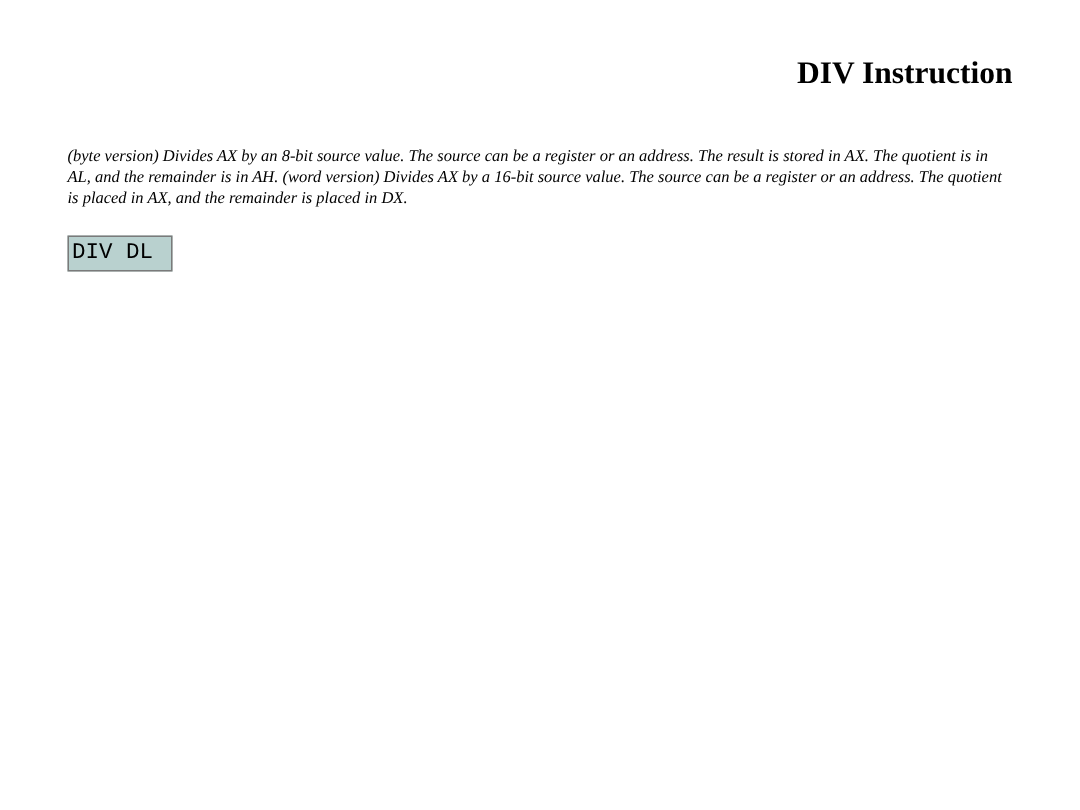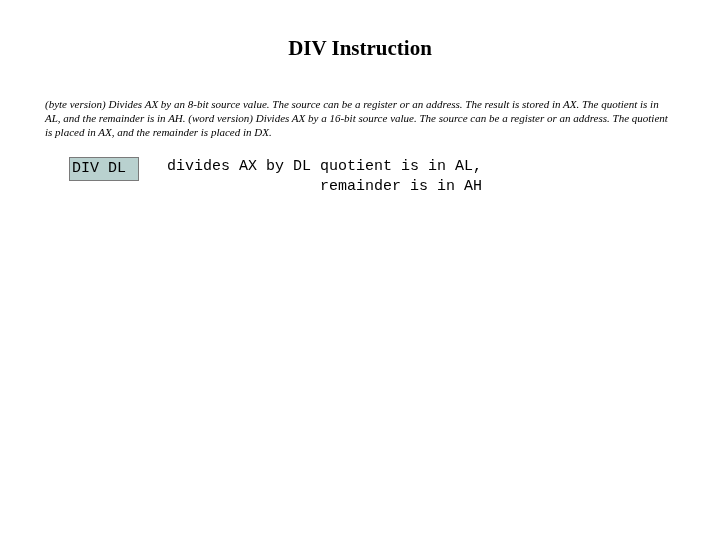--- a/index.html
+++ b/index.html
@@ -8,42 +8,41 @@
     width: 720px;
     height: 540px;
     background: #fff;
     font-family: "Times New Roman", Times, serif;
     color: #000;
   }
   .page {
     padding: 20px 45px 0 45px;
   }
   .title {
-    text-align: center;
+    text-align: right;
     font-weight: bold;
     font-size: 21px;
     margin-top: 16px;
     margin-bottom: 36px;
   }
   .description {
     font-size: 11px;
     line-height: 1.28;
     margin-bottom: 18px;
     font-style: italic;
   }
   .example-block {
     font-family: "Courier New", Courier, monospace;
     font-size: 15px;
     line-height: 1.35;
   }
   .example-row {
     display: flex;
     align-items: flex-start;
     margin-bottom: 0;
-    margin-left: 24px;
   }
   .cmd-cell {
     display: inline-block;
     background: #b9d1cf;
     border: 1px solid #7a7a7a;
     padding: 1px 4px 1px 2px;
     margin-right: 28px;
     white-space: pre;
     min-width: 62px;
   }
@@ -54,19 +53,17 @@
 </head>
 <body>
 
 <div class="page">
   <div class="title">DIV Instruction</div>
   <div class="description">(byte version) Divides AX by an 8-bit source value.  The source can be a register or an address.  The result is stored in AX.  The quotient is in AL, and the remainder is in AH. (word version) Divides AX by a 16-bit source value.  The source can be a register or an address.  The quotient is placed in AX, and the remainder is placed in DX.</div>
 
   <div class="example-block">
     <div class="example-row">
       <span class="cmd-cell">DIV DL</span>
-      <span class="explain-cell">divides AX by DL quotient is in AL,
-                 remainder is in AH</span>
     </div>
     <div class="example-row">
     </div>
   </div>
 </div>
 
 </body></html>

